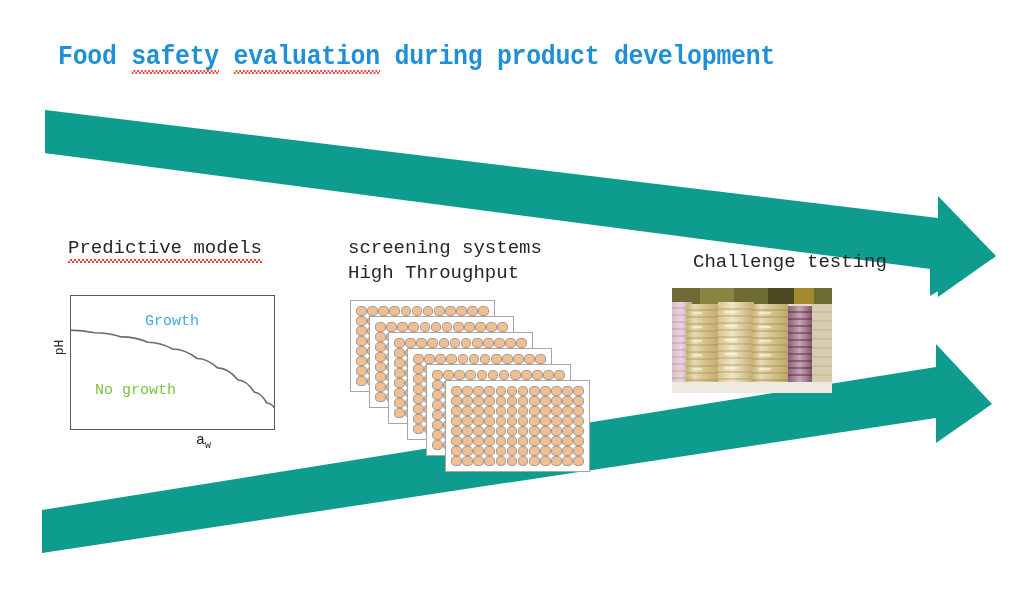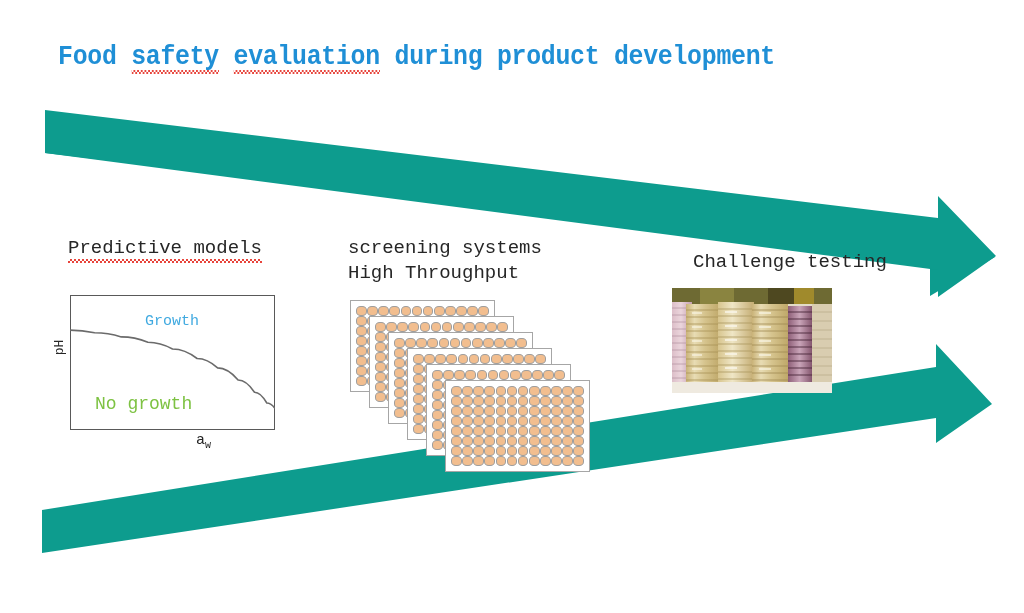--- a/index.html
+++ b/index.html
@@ -91,22 +91,22 @@
     position: absolute;
     left: 145px;
     top: 313px;
     font-size: 15px;
     color: #3FA9E0;
     white-space: nowrap;
   }
   #label-no-growth {
     position: absolute;
     left: 95px;
-    top: 394px;
-    font-size: 18px;
+    top: 382px;
+    font-size: 15px;
     color: #7DC242;
     white-space: nowrap;
   }
   #label-ph {
     position: absolute;
     left: 39px;
     top: 340px;
     width: 40px;
     font-size: 13px;
     color: #262626;

